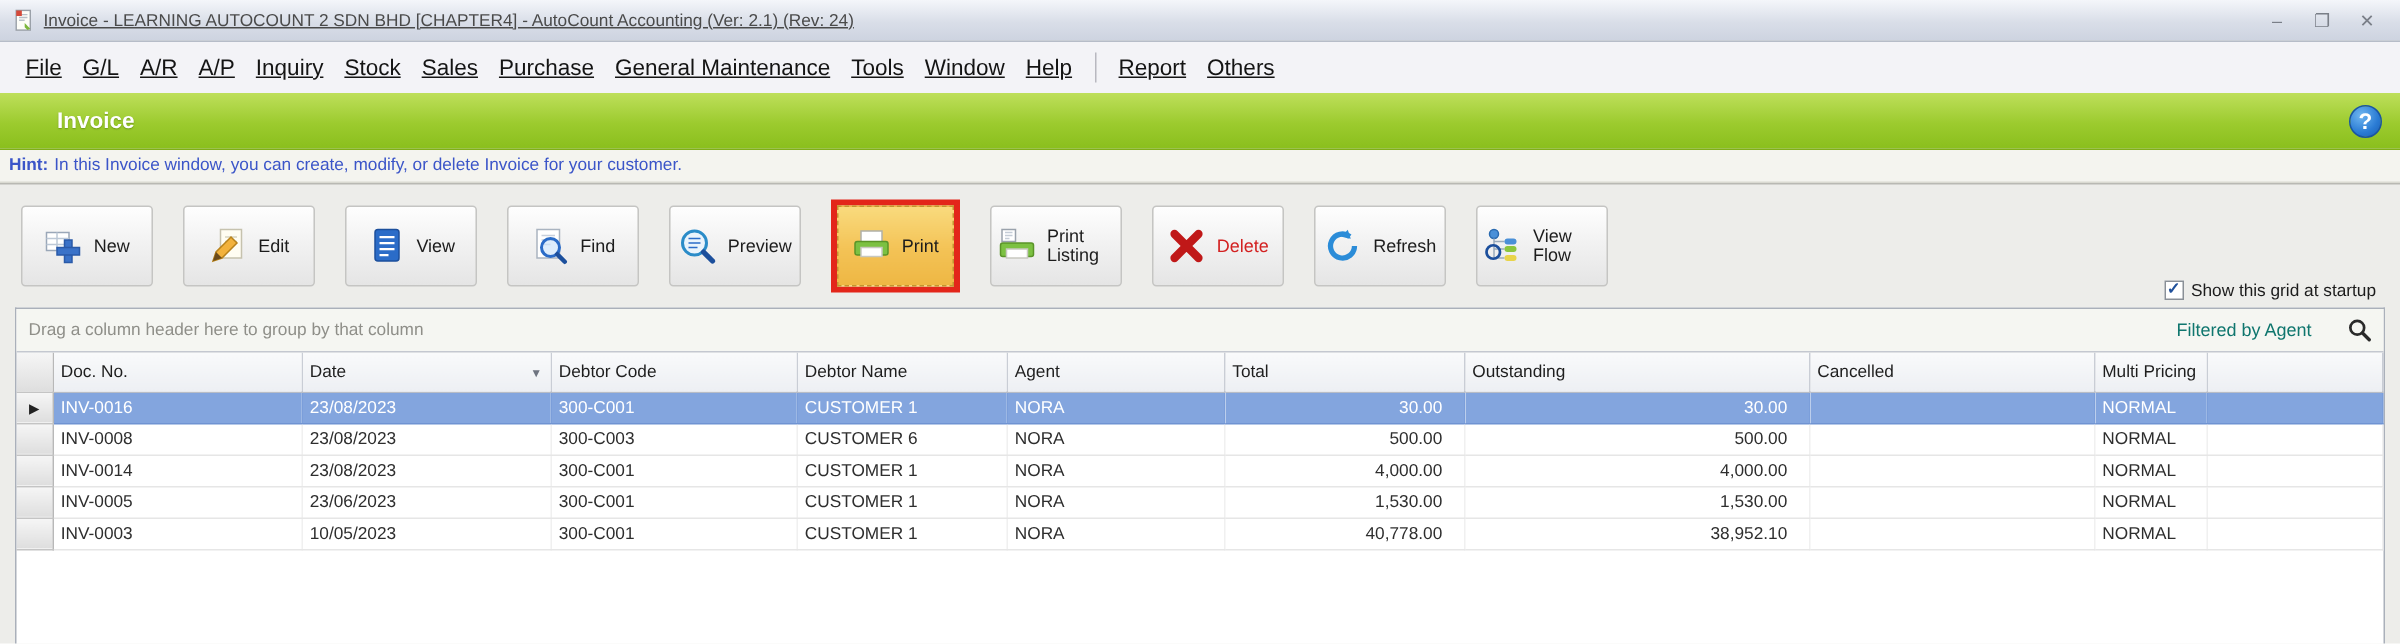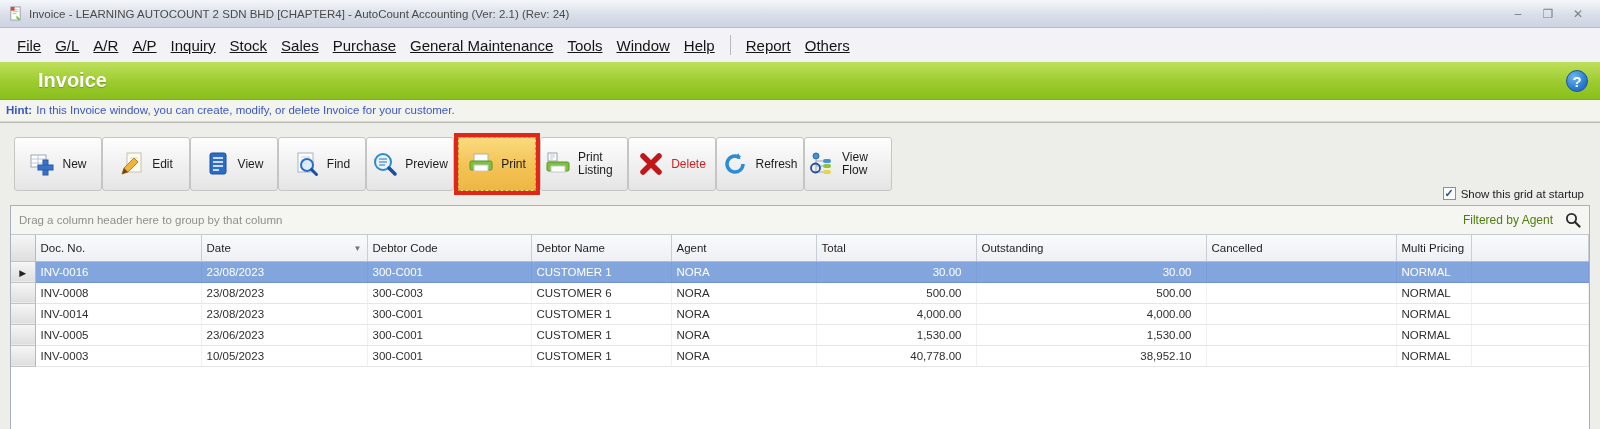--- a/index.html
+++ b/index.html
@@ -14,42 +14,42 @@
 
   
   .titlebar {
     position:absolute; top:0; left:0; right:0; height:28px;
     background:linear-gradient(#f4f6fa,#d9dee8 55%,#cdd3e0);
     border-bottom:1px solid #b6bcc8;
     display:flex; align-items:center; padding:0 8px;
   }
   .app-icon { width:15px; height:15px; display:inline-block; }
   .titlebar .title { font-size:11.5px; color:#4a4a4a; margin-left:6px; flex:1;
-    white-space:nowrap; overflow:hidden; }
+    white-space:nowrap; overflow:hidden;text-decoration:underline; }
   .win-controls { display:flex; gap:14px; margin-right:6px; }
   .win-btn { font-size:12px; color:#7a7f88; width:16px; text-align:center; cursor:default; line-height:16px; }
 
   
   .menubar {
     position:absolute; top:28px; left:0; right:0; height:34px;
     background:#f3f3f7; display:flex; align-items:center;
     padding-left:10px; font-size:15px; color:#141414;
   }
   .menu-item { padding:4px 7px; cursor:default;text-decoration:underline; }
   .menu-sep { width:1px; height:20px; background:#b8b8c0; margin:0 8px; }
 
   
   .page-header {
     position:absolute; top:62px; left:0; right:0; height:38px;
     background:linear-gradient(#bedf5b,#9ccb2e 55%,#8abf1d);
     border-bottom:1px solid #7fae18;
     display:flex; align-items:center;
   }
   .page-header .ph-title {
-    color:#fff; font-weight:bold; font-size:20px; margin-left:38px;
+    color:#fff; font-weight:bold; font-size:15px; margin-left:38px;
     text-shadow:0 1px 1px rgba(60,90,0,.45);
   }
   .help-circle {
     position:absolute; right:12px; top:8px; width:22px; height:22px; border-radius:50%;
     background:radial-gradient(circle at 35% 30%, #6fb6f0, #2a7bd4 60%, #1b5cb0);
     border:1px solid #1a55a0; color:#fff; font-weight:bold; font-size:15px;
     display:flex; align-items:center; justify-content:center; cursor:pointer;
   }
 
   
@@ -58,21 +58,21 @@
     background:#f4f4ef; border-bottom:1px solid #dadad2;
     font-size:11.5px; color:#3b55c8; line-height:21px; padding-left:6px;
   }
   .hintbar .hint-label { font-weight:bold; margin-right:4px; }
 
   
   .toolbar {
     position:absolute; top:122px; left:0; right:0; height:83px;
     background:#ededea; border-top:1px solid #b9b9b3;
   }
-  .tb-buttons { position:absolute; left:14px; top:14px; display:flex; align-items:flex-start; gap:0; }
+  .tb-buttons { position:absolute; left:14px; top:14px; display:flex; align-items:flex-start; gap:20px; }
   .tb-btn {
     width:88px; height:54px;
     background:linear-gradient(#fefefe,#f2f2f2 45%,#e5e5e5);
     border:1px solid #c5c5c3; border-radius:3px;
     display:flex; align-items:center; justify-content:center; gap:7px;
     font-size:12px; color:#1c1c1c; cursor:pointer; padding:0 4px;
   }
   .tb-btn .lbl { line-height:13px; }
   .tb-btn svg { flex:0 0 auto; }
   .tb-btn.delete .lbl { color:#d32121; }
@@ -96,21 +96,21 @@
     position:absolute; top:205px; left:10px; right:10px; bottom:0;
     background:#fff; border:1px solid #aab0ba; border-bottom:none;
   }
   .group-panel {
     height:29px; background:#f5f6f2; border-bottom:1px solid #c4c8d0;
     font-size:11.5px; color:#8f8f89; line-height:28px; padding-left:8px;
     position:relative; cursor:default;
   }
   .filter-area {
     position:absolute; right:8px; top:0; height:28px;
-    display:flex; align-items:center; gap:12px; color:#4d7c0f; font-size:12px; cursor:pointer;
+    display:flex; align-items:center; gap:24px; color:#0f766e; font-size:12px; cursor:pointer;
   }
   table.grid { width:100%; border-collapse:collapse; table-layout:fixed; font-size:11.5px; }
   th {
     height:26px; font-weight:normal; text-align:left; padding:0 5px;
     background:linear-gradient(#f9fafb,#edeff3);
     border-right:1px solid #c9cdd5; border-bottom:1px solid #b7bcc6;
     color:#1e1e1e; white-space:nowrap; overflow:hidden; cursor:pointer; position:relative;margin-top:32px;
   }
   th.indicator, td.indicator {
     background:linear-gradient(#f6f6f6,#dedede);

